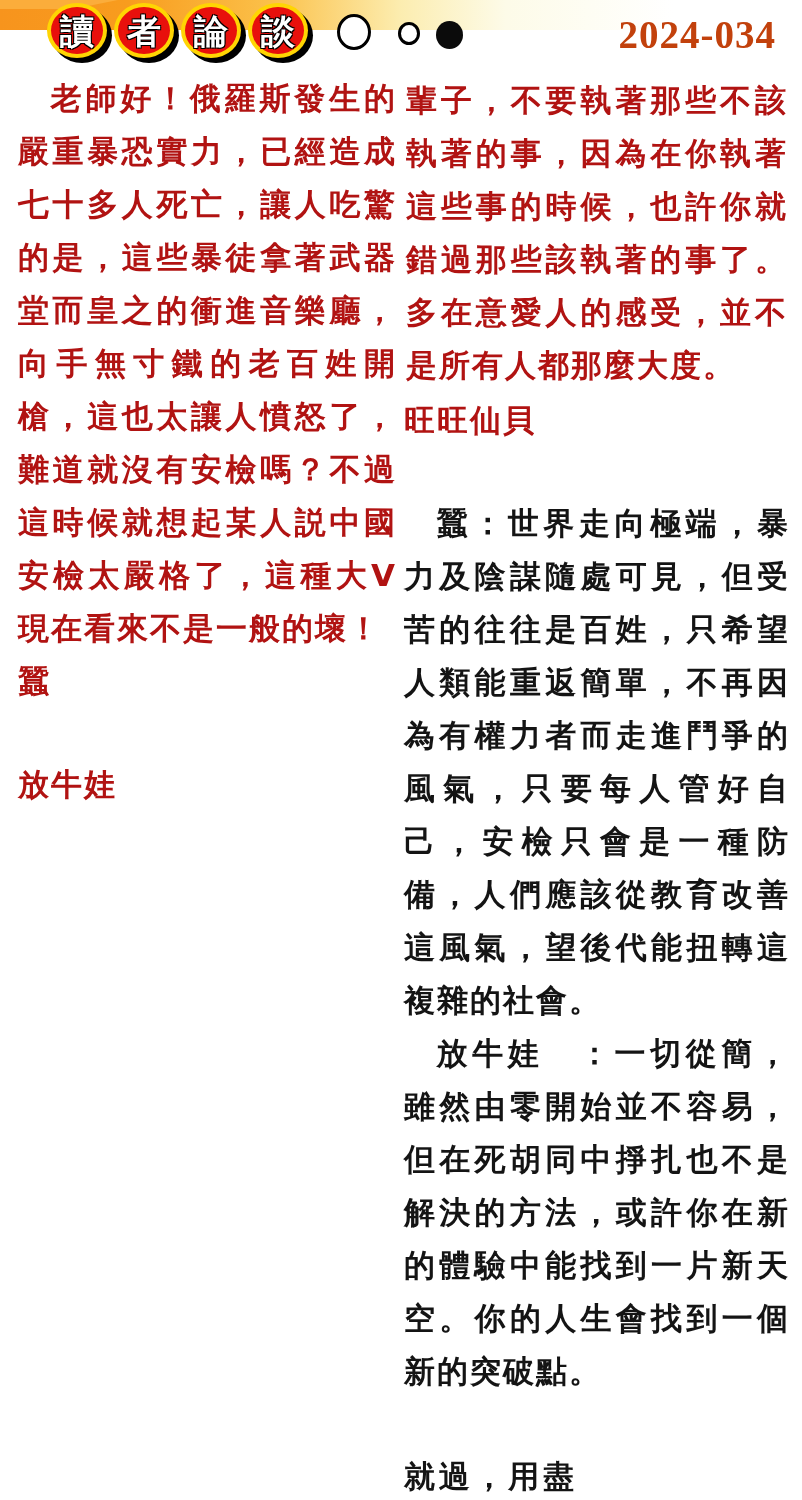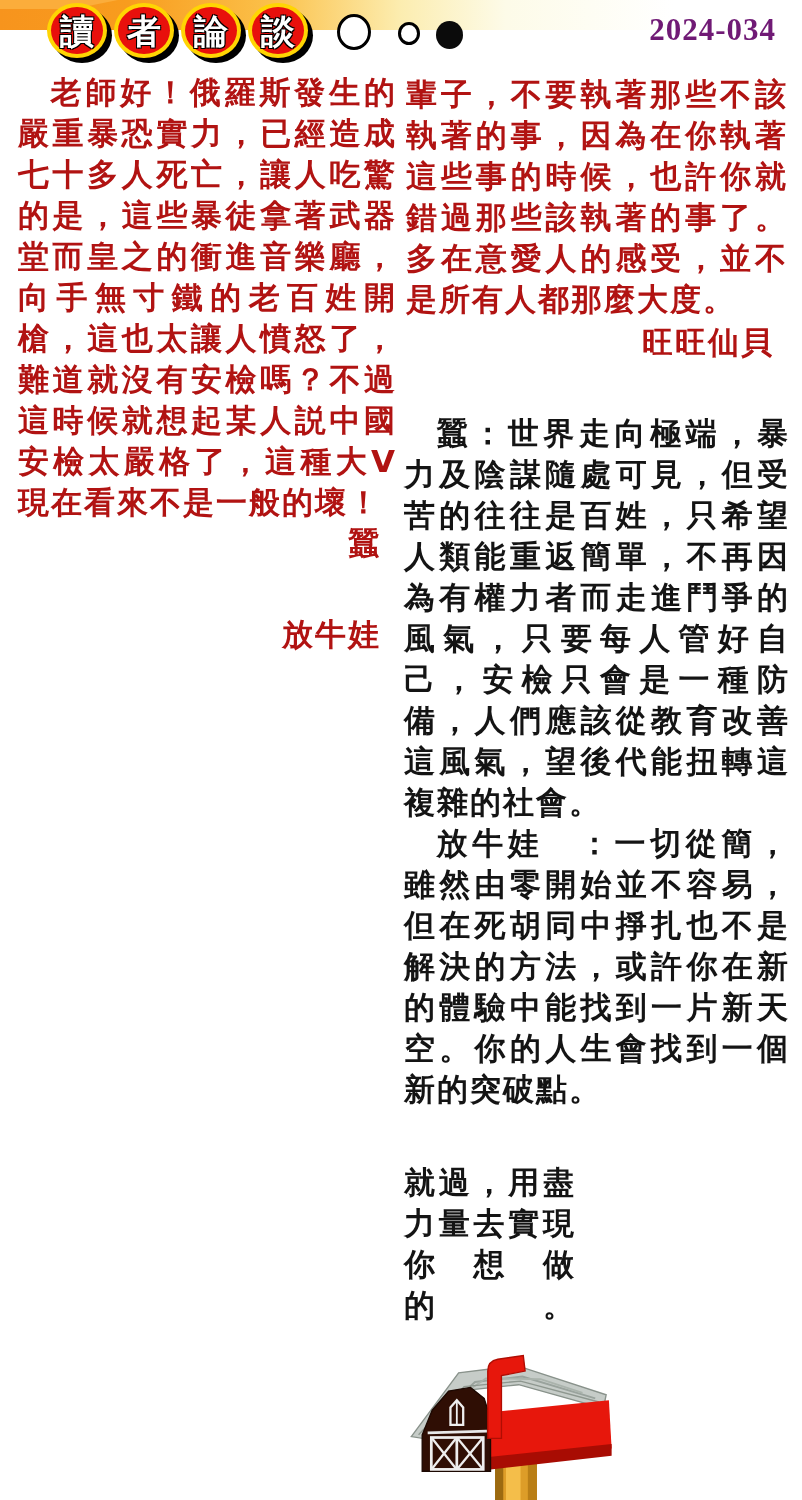--- a/index.html
+++ b/index.html
@@ -22,33 +22,33 @@
   .badge .ring   { position:absolute; left:0;  top:0;  width:60px; height:55px; border-radius:50%; background:#ffd503; }
   .badge .inner  { position:absolute; left:4px; top:4px; width:52px; height:47px; border-radius:50%; background:#e8100c;
                    display:flex; align-items:center; justify-content:center; }
   .badge .char   { color:#fff; font-weight:bold; font-size:34px; line-height:1;
                    text-shadow:1px 1px 0 #000,-1px 1px 0 #000,1px -1px 0 #000,-1px -1px 0 #000; }
   .dot { position:absolute; border-radius:50%; }
   .dot-lg   { left:337px; top:14px; width:34px; height:36px; border:3px solid #000; background:#fff; }
   .dot-sm   { left:398px; top:22px; width:22px; height:23px; border:3px solid #000; background:#fff; }
   .dot-fill { left:436px; top:21px; width:27px; height:28px; background:#0b0b0b; }
   .issue {
-    position:absolute; top:12px; right:26px; color:#701a75;
-    font-family:"Liberation Serif","DejaVu Serif",serif; font-size:31px; font-weight:700; letter-spacing:1px;
+    position:absolute; top:12px; right:26px; color:#c2410c;
+    font-family:"Liberation Serif","DejaVu Serif",serif; font-size:39px; font-weight:700; letter-spacing:1px;
   }
   
-  .col { position:absolute; top:72px; font-size:31px; line-height:41px; font-weight:700;
+  .col { position:absolute; top:72px; font-size:31px; line-height:53px; font-weight:700;
          letter-spacing:2px; text-align:justify; }
   .col-left  { left:18px;  width:379px; }
   .col-right { left:404px; width:386px; }
   .red   { color:#b11312; }
   .black { color:#141414; }
   p.para { margin:0; text-indent:1.05em; }
   p.cont { margin:2px; text-indent:0; }
-  .sig { text-align:right; padding-right:8px; margin:0 8px 50px 0; }
+  .sig { padding-right:8px; margin:0 8px 50px 0; }
   .gap-after { margin-bottom:46px; }
   
   .p4full { margin:0; text-indent:1.05em; letter-spacing:4.5px; }
   .wrap-row { display:flex; align-items:flex-start;flex-direction:column; }
   .narrow { width:172px; }
   .narrow .nline { text-align:justify; text-align-last:justify; }
   .mailbox-wrap { width:214px; margin-left:0; margin-top:22px; flex:none; }
 </style>
 </head>
 <body>

